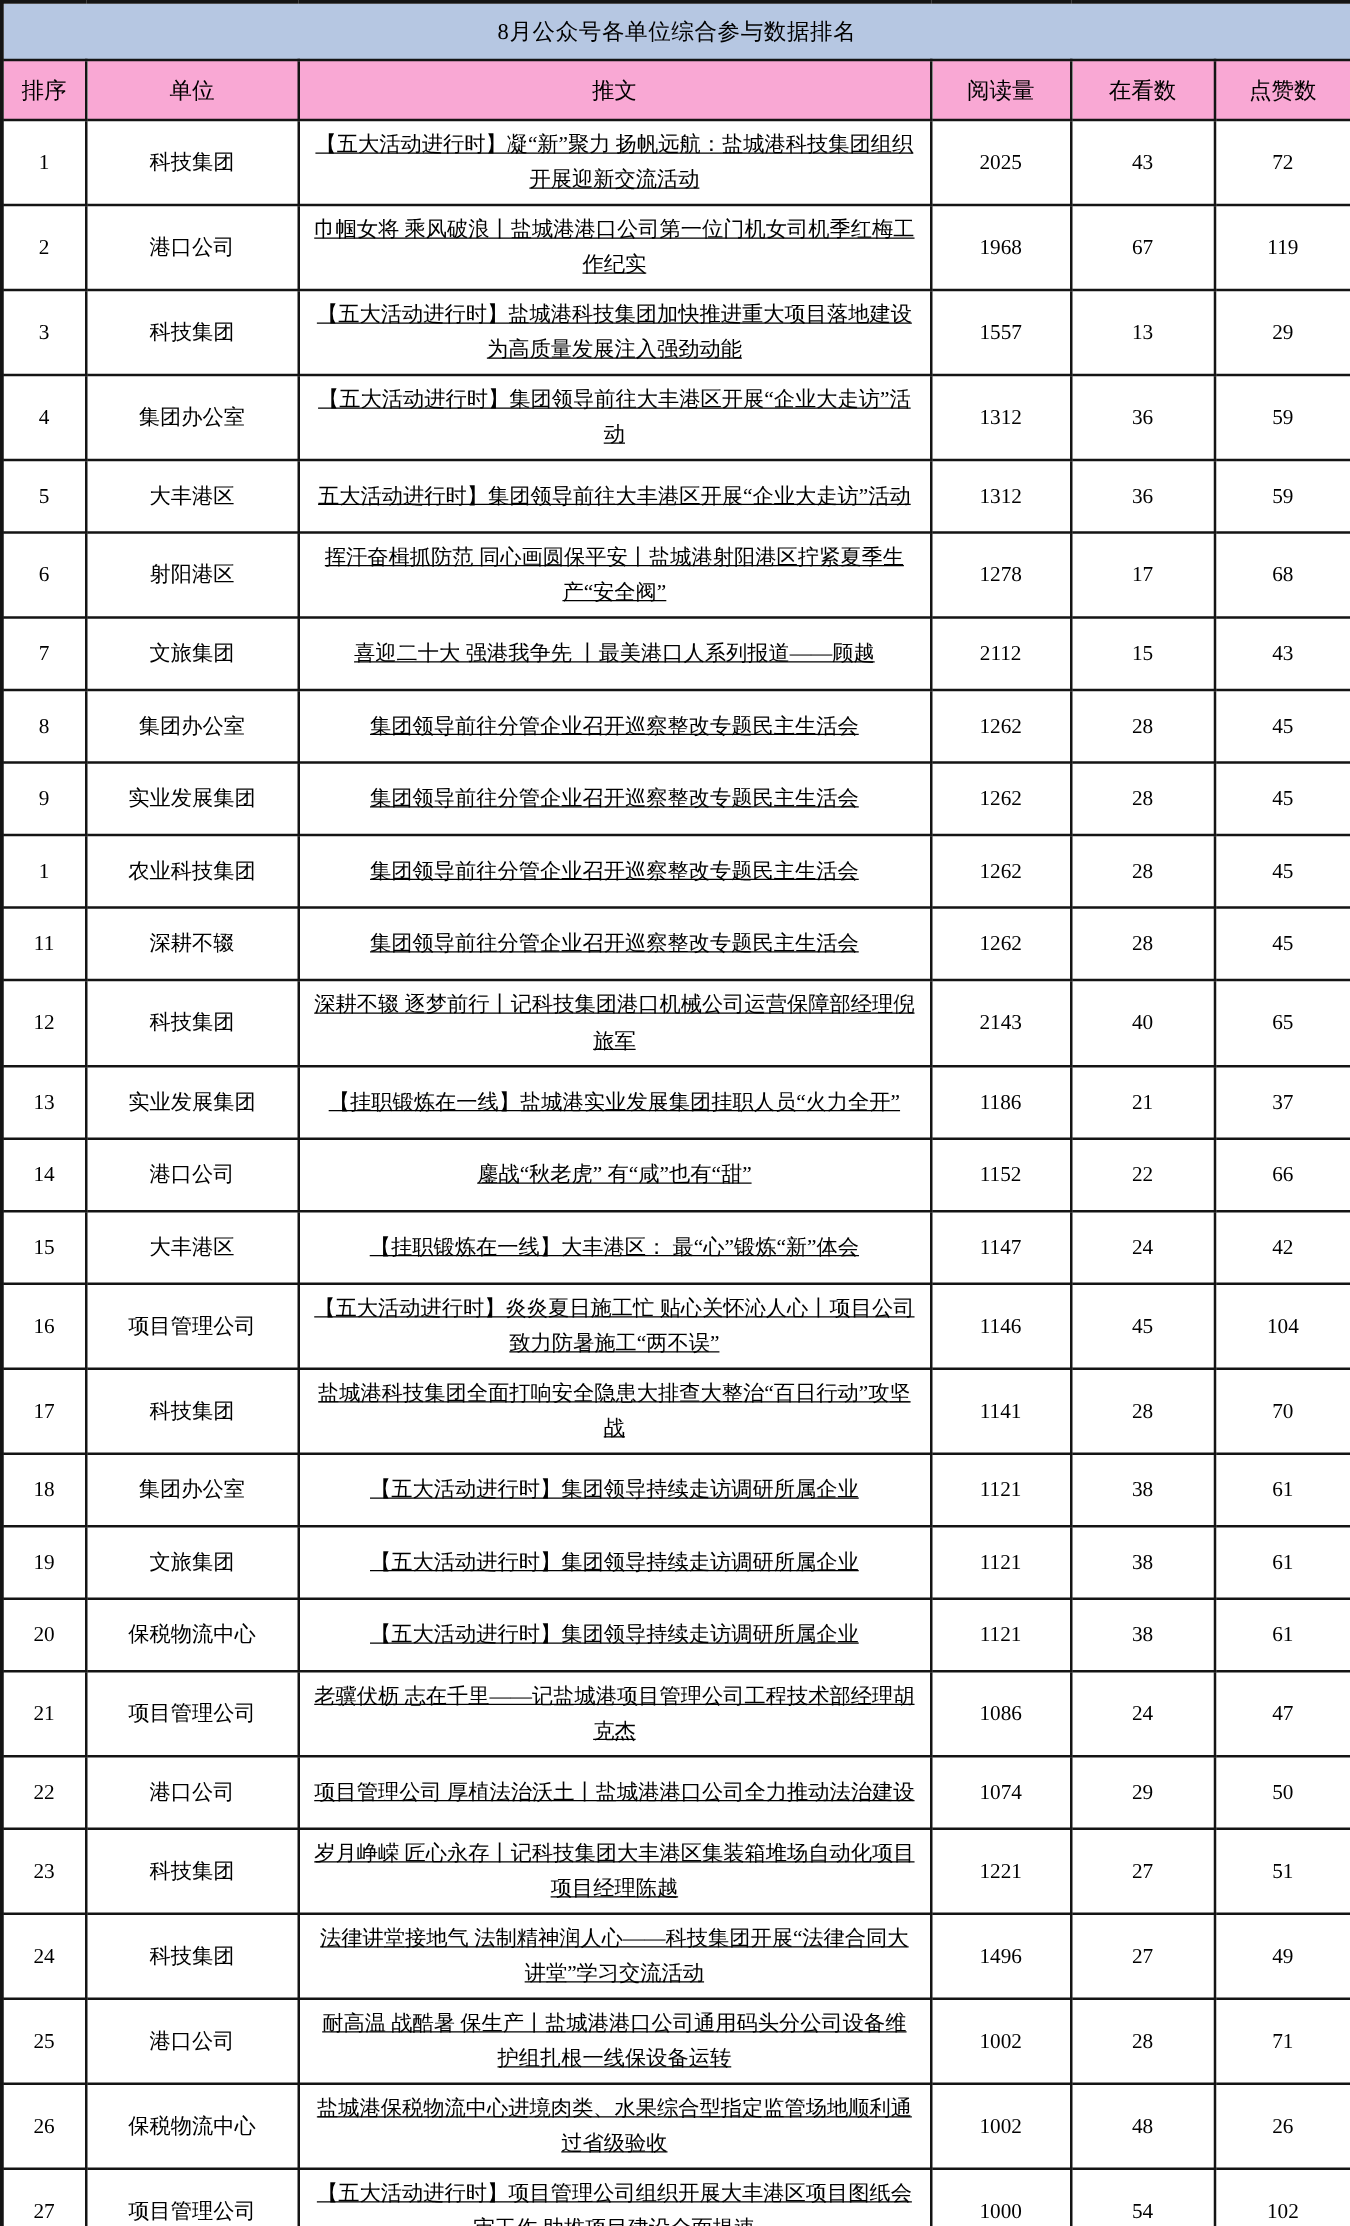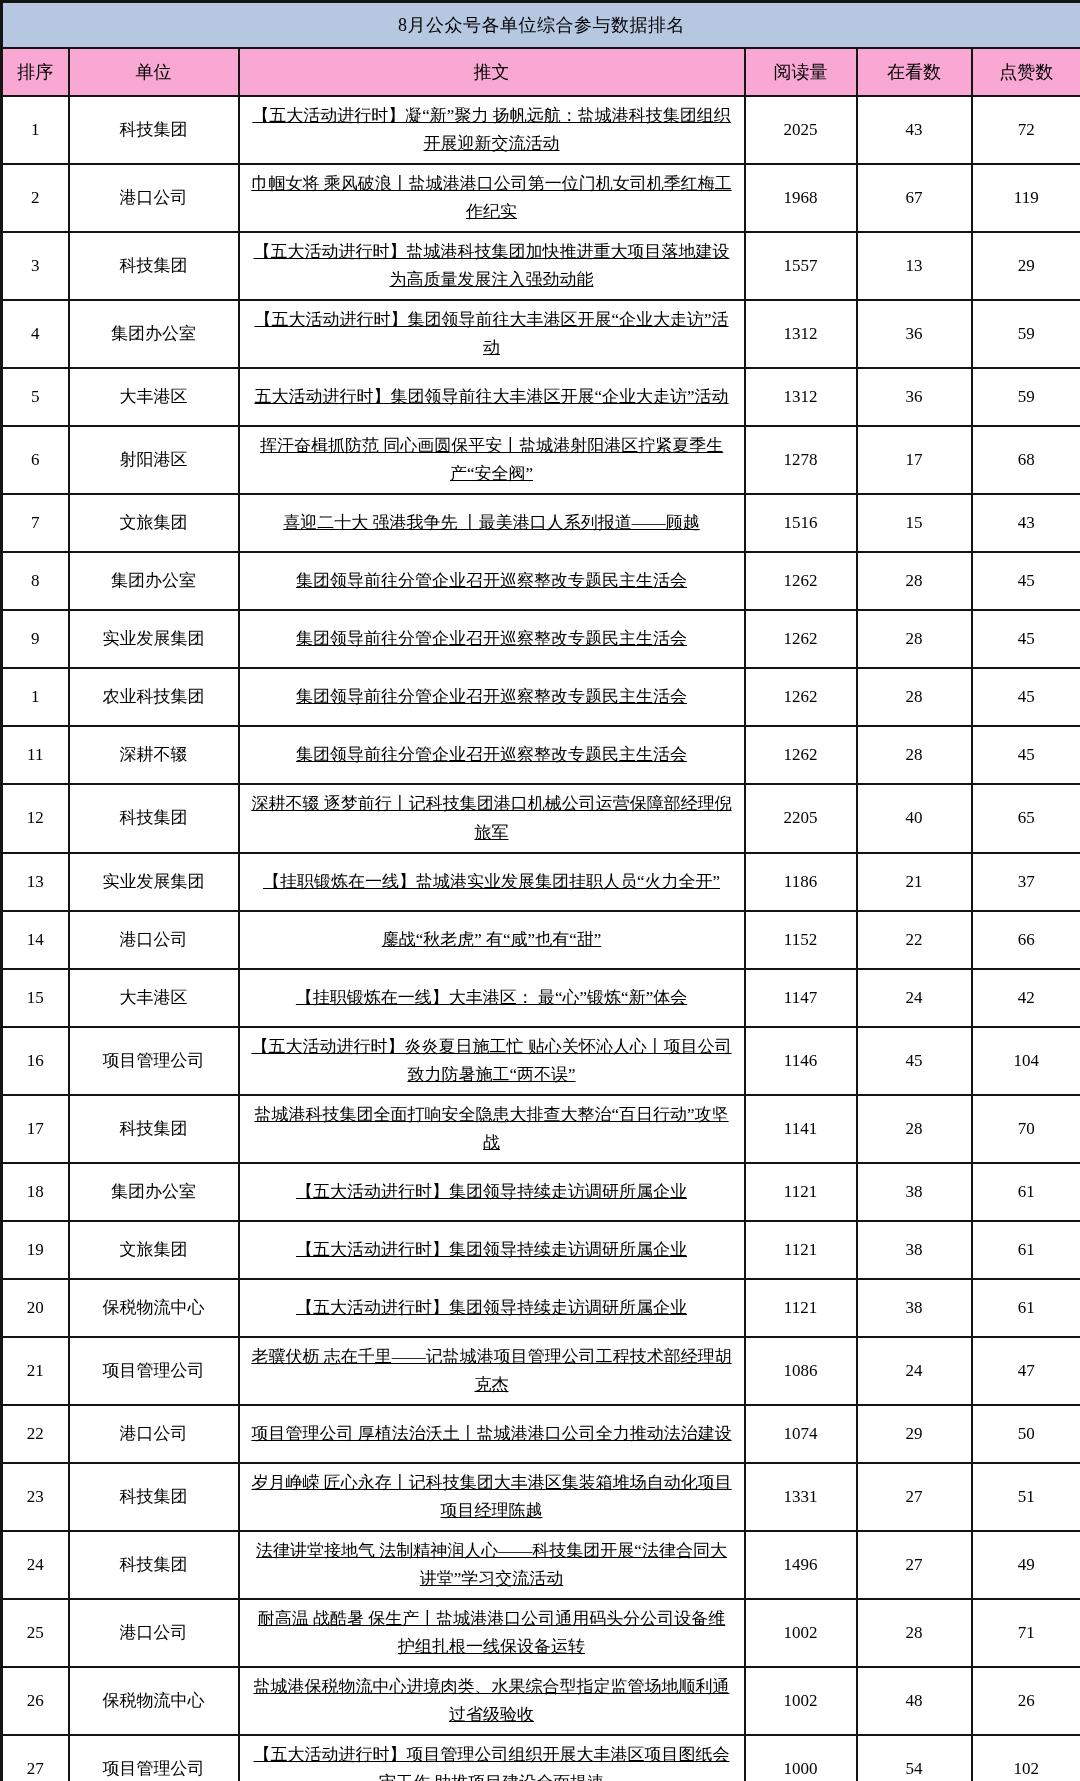--- a/index.html
+++ b/index.html
@@ -122,21 +122,21 @@
           <td class="unit-cell">射阳港区</td>
           <td class="article-cell">挥汗奋楫抓防范 同心画圆保平安丨盐城港射阳港区拧紧夏季生产“安全阀”</td>
           <td class="reads-cell">1278</td>
           <td class="watches-cell">17</td>
           <td class="likes-cell">68</td>
         </tr>
         <tr>
           <td class="rank-cell">7</td>
           <td class="unit-cell">文旅集团</td>
           <td class="article-cell">喜迎二十大 强港我争先 丨最美港口人系列报道——顾越</td>
-          <td class="reads-cell">1516</td>
+          <td class="reads-cell">2112</td>
           <td class="watches-cell">15</td>
           <td class="likes-cell">43</td>
         </tr>
         <tr>
           <td class="rank-cell">8</td>
           <td class="unit-cell">集团办公室</td>
           <td class="article-cell">集团领导前往分管企业召开巡察整改专题民主生活会</td>
           <td class="reads-cell">1262</td>
           <td class="watches-cell">28</td>
           <td class="likes-cell">45</td>
@@ -162,21 +162,21 @@
           <td class="unit-cell">深耕不辍</td>
           <td class="article-cell">集团领导前往分管企业召开巡察整改专题民主生活会</td>
           <td class="reads-cell">1262</td>
           <td class="watches-cell">28</td>
           <td class="likes-cell">45</td>
         </tr>
         <tr>
           <td class="rank-cell">12</td>
           <td class="unit-cell">科技集团</td>
           <td class="article-cell">深耕不辍 逐梦前行丨记科技集团港口机械公司运营保障部经理倪旅军</td>
-          <td class="reads-cell">2205</td>
+          <td class="reads-cell">2143</td>
           <td class="watches-cell">40</td>
           <td class="likes-cell">65</td>
         </tr>
         <tr>
           <td class="rank-cell">13</td>
           <td class="unit-cell">实业发展集团</td>
           <td class="article-cell">【挂职锻炼在一线】盐城港实业发展集团挂职人员“火力全开”</td>
           <td class="reads-cell">1186</td>
           <td class="watches-cell">21</td>
           <td class="likes-cell">37</td>
@@ -250,21 +250,21 @@
           <td class="unit-cell">港口公司</td>
           <td class="article-cell">项目管理公司 厚植法治沃土丨盐城港港口公司全力推动法治建设</td>
           <td class="reads-cell">1074</td>
           <td class="watches-cell">29</td>
           <td class="likes-cell">50</td>
         </tr>
         <tr>
           <td class="rank-cell">23</td>
           <td class="unit-cell">科技集团</td>
           <td class="article-cell">岁月峥嵘 匠心永存丨记科技集团大丰港区集装箱堆场自动化项目项目经理陈越</td>
-          <td class="reads-cell">1331</td>
+          <td class="reads-cell">1221</td>
           <td class="watches-cell">27</td>
           <td class="likes-cell">51</td>
         </tr>
         <tr>
           <td class="rank-cell">24</td>
           <td class="unit-cell">科技集团</td>
           <td class="article-cell">法律讲堂接地气 法制精神润人心——科技集团开展“法律合同大讲堂”学习交流活动</td>
           <td class="reads-cell">1496</td>
           <td class="watches-cell">27</td>
           <td class="likes-cell">49</td>

